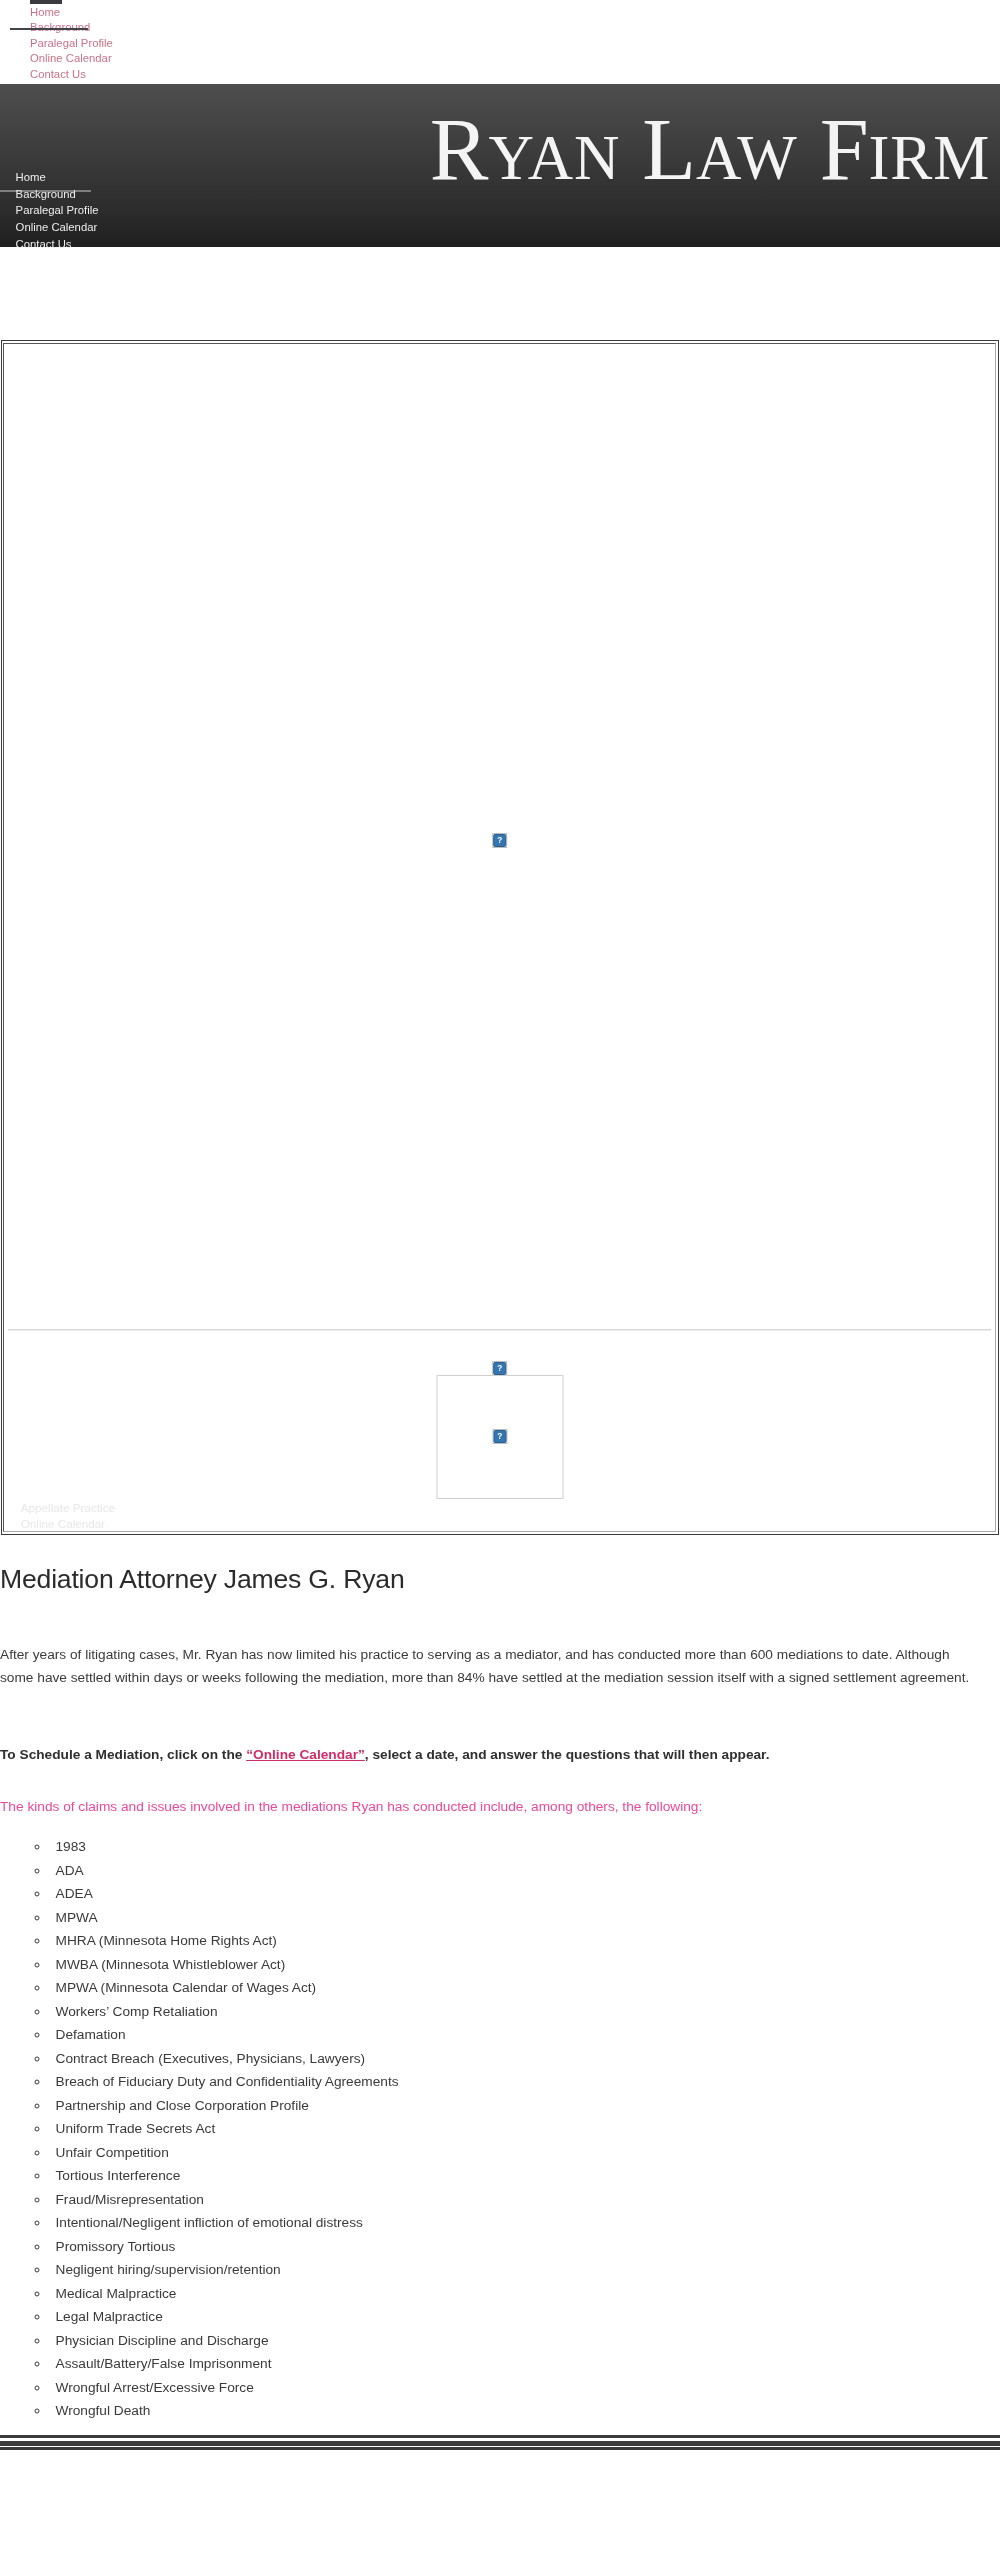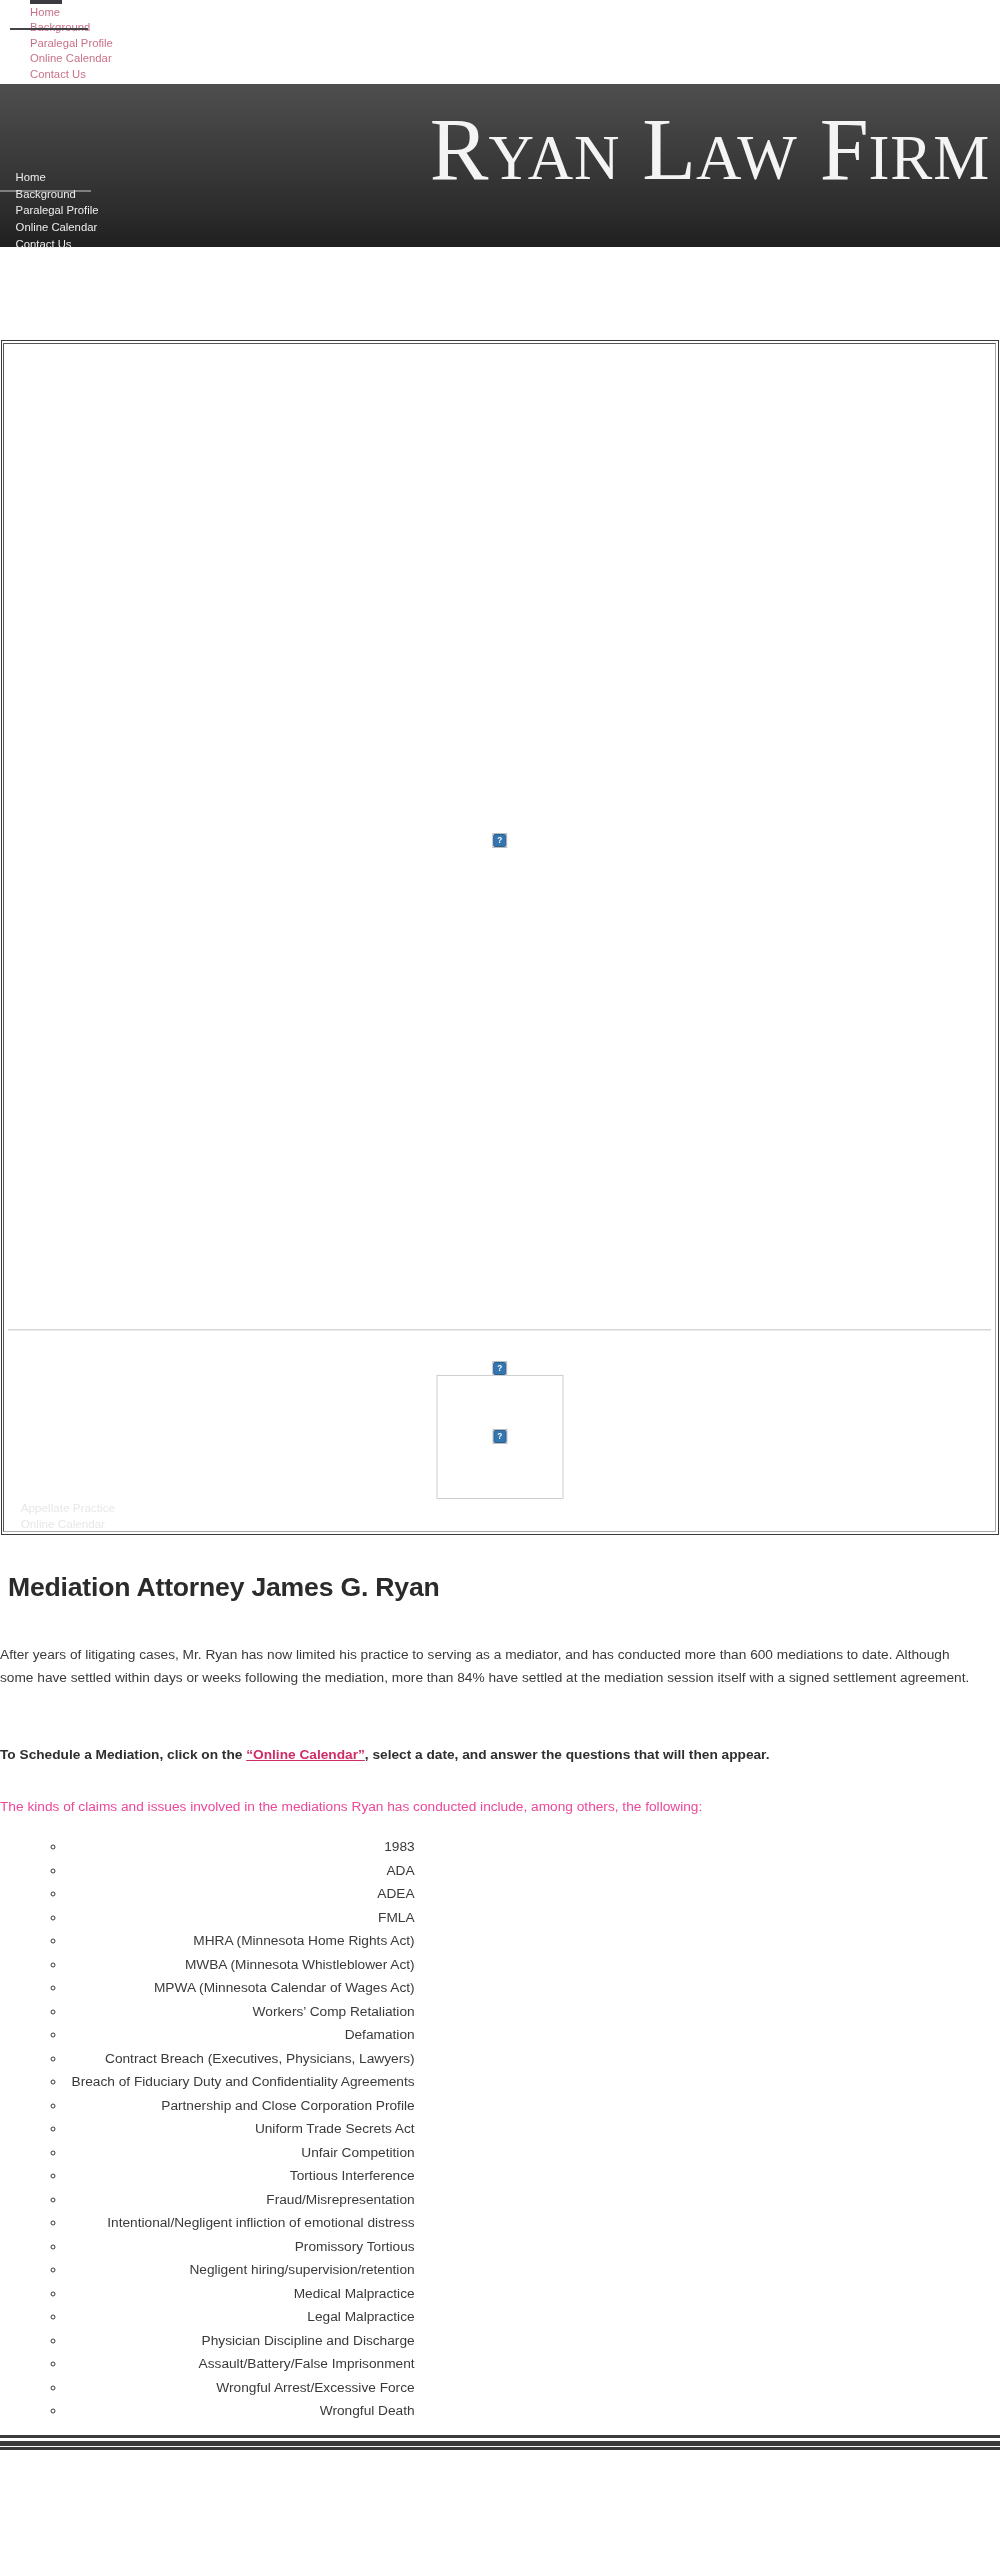--- a/index.html
+++ b/index.html
@@ -36,26 +36,26 @@
         display:flex;align-items:center;justify-content:center;}
   .f-icon1{position:absolute;left:50%;top:489px;transform:translateX(-50%);}
   .f-divider{position:absolute;left:3.9px;right:3.9px;top:985px;height:1.6px;background:#ececec;border-top:0.8px solid #d6d6d6;}
   .f-icon2{position:absolute;left:50%;top:1017px;transform:translateX(-50%);}
   .f-box{position:absolute;left:50%;top:1031px;transform:translateX(-50%);width:127px;height:124px;
         border:0.8px solid #cfcfcf;box-sizing:border-box;display:flex;align-items:center;justify-content:center;}
   .f-links{position:absolute;left:16.4px;top:1156px;}
   .f-links a{display:block;color:#e7e7e7;font-size:11.7px;line-height:16.4px;}
 
   
-  .h1{position:absolute;left:0;top:1564px;font-size:26.6px;font-weight:bold;color:#2b2b2b;letter-spacing:-0.2px;margin:8px;}
+  .h1{position:absolute;left:0;top:1564px;font-size:26.6px;font-weight:normal;color:#2b2b2b;letter-spacing:-0.2px;margin:0;}
   .p-intro{position:absolute;left:0;top:1629px;width:976px;font-size:13.7px;line-height:23px;color:#3a3a3a;}
   .p-bold{position:absolute;left:0;top:1729px;width:987px;font-size:13.7px;line-height:23px;color:#2f2f2f;font-weight:bold;}
   .p-bold a{color:#cf2d68;text-decoration:underline;font-weight:bold;}
   .p-kinds{position:absolute;left:0;top:1781px;width:976px;font-size:13.7px;line-height:23px;color:#ec4899;}
-  .claims{position:absolute;left:0;top:1835px;margin:0;padding:0 0 0 66px;list-style:circle;text-align:right;}
+  .claims{position:absolute;left:0;top:1835px;margin:0;padding:0 0 0 50px;list-style:circle;}
   .claims li{font-size:13.7px;line-height:23.5px;color:#3a3a3a;padding-left:5.5px;}
 
   
   .bar{position:absolute;left:0;width:1001px;background:#3b3b3b;}
   .bar-1{top:2435px;height:3.1px;}
   .bar-2{top:2441px;height:4.7px;}
   .bar-3{top:2447px;height:3.1px;}
 </style>
 </head>
 <body>
@@ -113,21 +113,21 @@
 
 <p class="p-bold"><span>To Schedule a Mediation, click on the </span><a href="#">“Online Calendar”</a><span>, select a date, and answer the questions that will then appear.</span></p>
 
 <p class="p-kinds">The kinds of claims and issues involved in the mediations Ryan has conducted include, among others, the following:</p>
 
 <ul class="claims">
 
 <li>1983</li>
     <li>ADA</li>
     <li>ADEA</li>
-    <li>FMLA</li>
+    <li>MPWA</li>
     <li>MHRA (Minnesota Home Rights Act)</li>
     <li>MWBA (Minnesota Whistleblower Act)</li>
     <li>MPWA (Minnesota Calendar of Wages Act)</li>
     <li>Workers’ Comp Retaliation</li>
     <li>Defamation</li>
     <li>Contract Breach (Executives, Physicians, Lawyers)</li>
     <li>Breach of Fiduciary Duty and Confidentiality Agreements</li>
     <li>Partnership and Close Corporation Profile</li>
     <li>Uniform Trade Secrets Act</li>
     <li>Unfair Competition</li>

